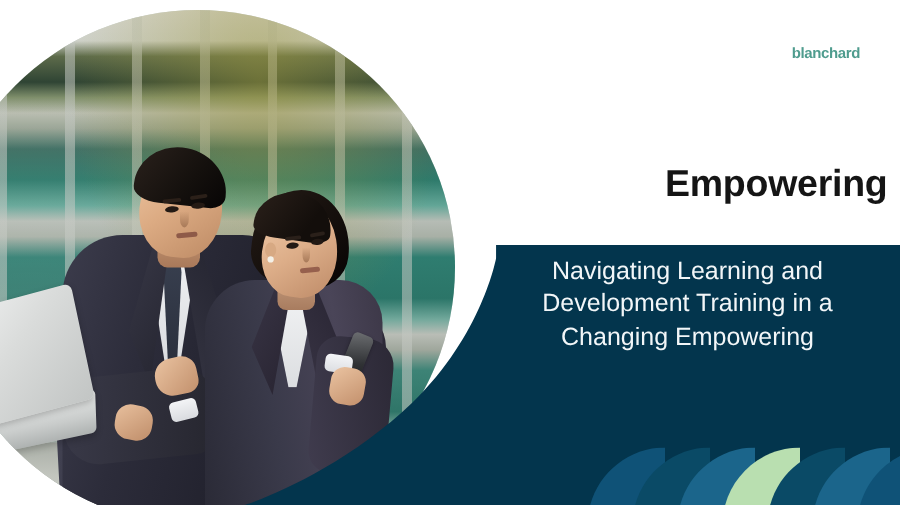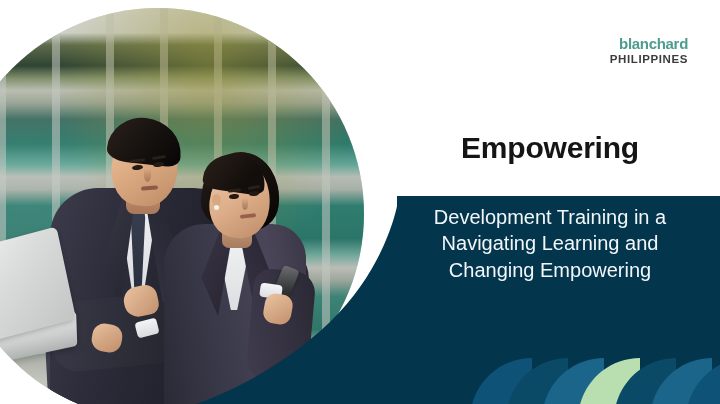--- a/index.html
+++ b/index.html
@@ -293,21 +293,21 @@
     position: absolute;
     bottom: -16px;
     width: 62px; height: 62px;
   }
   .petal svg { display: block; width: 100%; height: 100%; }
 
   
   .headline {
     position: absolute;
     left: 390px; top: 132px; width: 320px;
-    text-align: center;
+    text-align: right;
     color: #151515;
     font-weight: bold;
     font-size: 30px;
     line-height: 1.08;
     letter-spacing: -0.2px;
   }
   .headline .line { display: block; white-space: nowrap; }
 
   .subhead {
     position: absolute;
@@ -322,21 +322,21 @@
 
   
   .logo {
     position: absolute;
     left: 596px; top: 36px; width: 92px;
     text-align: right;
   }
   .logo-word {
     display: block;
     color: #4f9c8e;
-    font-size: 15px;
+    font-size: 12px;
     font-weight: bold;
     letter-spacing: -0.3px;
     line-height: 1.05;
   }
   .logo-sub {
     display: block;
     color: #3c3c3c;
     font-size: 11.5px;
     font-weight: bold;
     letter-spacing: 0.6px;
@@ -442,26 +442,25 @@
       </div>
     <div class="petal" style="left:216px">
         <svg viewBox="0 0 62 62">
           <path d="M62 0 L62 62 L0 62 C0 28 28 0 62 0 Z" fill="#0f5277"></path>
         </svg>
       </div>
   </div>
 
   <div class="logo">
     <span class="logo-word">blanchard</span>
-    <span class="logo-sub">PHILIPPINES</span>
   </div>
 
   <div class="headline">
     <span class="line">Empowering</span>
   </div>
 
   <div class="subhead">
+    <span class="line">Navigating Learning and</span>
     <span class="line">Development Training in a</span>
-    <span class="line">Navigating Learning and</span>
     <span class="line">Changing Empowering</span>
   </div>
 
 </div>
 
 </body></html>

